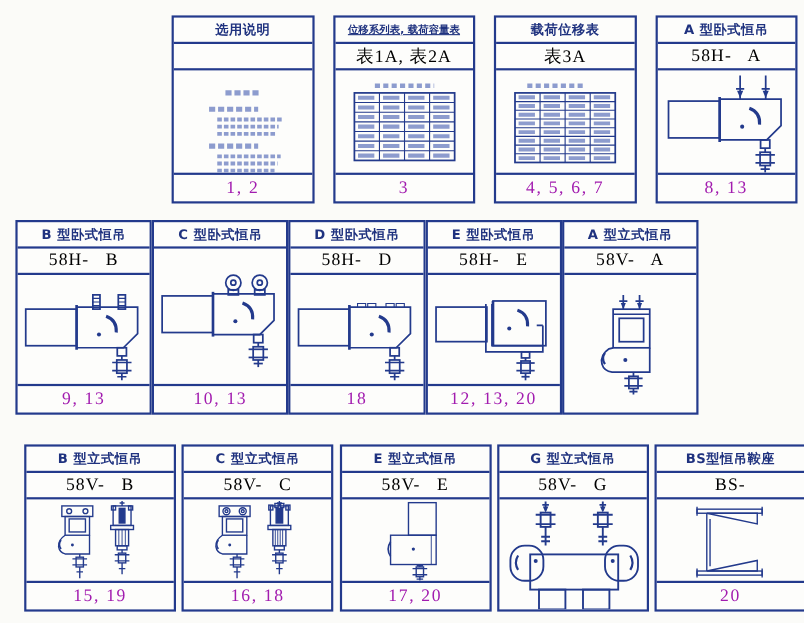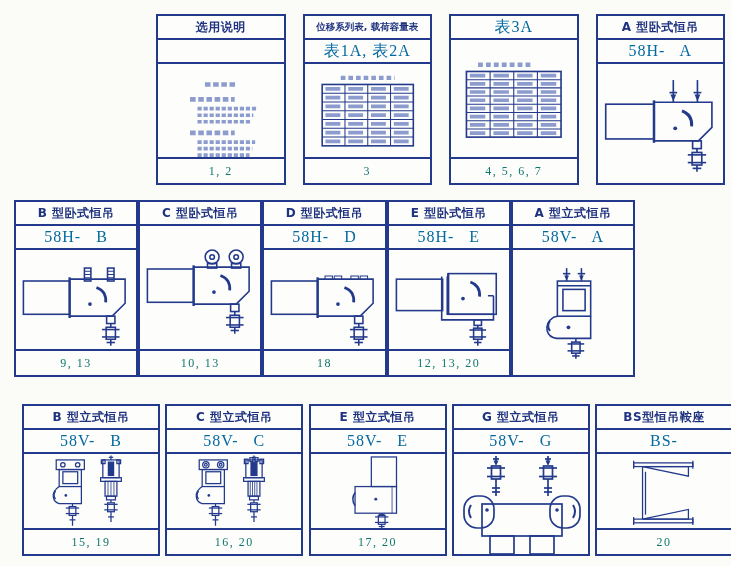--- a/index.html
+++ b/index.html
@@ -17,39 +17,39 @@
     width:138px;box-sizing:border-box;
     border:2px solid #233a8c;background:#fdfdfb;
     display:flex;flex-direction:column;
   }
   .ttl{
     height:22px;flex:0 0 22px;border-bottom:2px solid #233a8c;
     display:flex;align-items:center;justify-content:center;
     font-size:12px;font-weight:600;color:#1f327f;letter-spacing:0.5px;
     white-space:pre;overflow:hidden;
   }
-  .ttl.small{font-size:9.5px;letter-spacing:0;}
+  .ttl.small{font-size:9.5px;letter-spacing:0;text-decoration:underline;}
   .sub{
     height:22px;flex:0 0 22px;border-bottom:2px solid #233a8c;
     display:flex;align-items:center;justify-content:center;
     font-family:"Liberation Serif", serif;
-    font-size:16px;color:#0369a1;letter-spacing:1px;white-space:pre;
+    font-size:16px;color:#000000;letter-spacing:1px;white-space:pre;
   }
   .art{flex:1 1 auto;display:flex;align-items:center;justify-content:center;overflow:hidden;}
   .art svg{display:block;width:100%;height:100%;fill:none;stroke:#233a8c;stroke-width:1.7;stroke-linecap:butt;stroke-linejoin:miter;}
   .art svg .dot{fill:#233a8c;stroke:none;}
   .art svg .fill{fill:#233a8c;}
   .art svg .thin{stroke-width:1.1;}
   .art svg .thick{stroke-width:2.6;}
   .art svg .faint{stroke:#8d9cce;}
   .pgs{
     height:24px;flex:0 0 24px;border-top:2px solid #233a8c;
     display:flex;align-items:center;justify-content:center;
     font-family:"Liberation Serif", serif;
-    font-size:12px;color:#0f766e;letter-spacing:1.5px;white-space:pre;
+    font-size:16px;color:#a21caf;letter-spacing:1.5px;white-space:pre;
   }
 </style>
 </head>
 <body>
 
 <div class="row" id="row1">
 
   <div class="panel">
     <div class="ttl">选用说明</div>
     <div class="sub"></div>
@@ -72,20 +72,21 @@
         <rect x="16" y="22" width="98" height="66"></rect>
         <path class="thin" d="M40.5,22 V88 M65,22 V88 M89.5,22 V88"></path>
         <path class="thin" d="M16,31.4 H114 M16,40.9 H114 M16,50.3 H114 M16,59.7 H114 M16,69.1 H114 M16,78.6 H114"></path>
         <path class="faint" stroke-width="4" stroke-dasharray="16 8.5" d="M19.5,26.7 H112 M19.5,36.2 H112 M19.5,45.6 H112 M19.5,55 H112 M19.5,64.4 H112 M19.5,73.9 H112 M19.5,83.3 H112"></path>
       </svg>
     </div>
     <div class="pgs">3</div>
   </div>
 
   <div class="panel">
+    <div class="ttl">载荷位移表</div>
     <div class="sub">表3A</div>
     <div class="art">
       <svg viewBox="0 0 130 100" preserveAspectRatio="xMidYMid meet">
         <line class="faint" x1="28" y1="15" x2="84" y2="15" stroke-width="4.5" stroke-dasharray="5 3.2"></line>
         <rect x="16" y="22" width="98" height="68"></rect>
         <path class="thin" d="M40.5,22 V90 M65,22 V90 M89.5,22 V90"></path>
         <path class="thin" d="M16,30.5 H114 M16,39 H114 M16,47.5 H114 M16,56 H114 M16,64.5 H114 M16,73 H114 M16,81.5 H114"></path>
         <path class="faint" stroke-width="3.8" stroke-dasharray="16 8.5" d="M19.5,26.3 H112 M19.5,34.8 H112 M19.5,43.3 H112 M19.5,51.8 H112 M19.5,60.3 H112 M19.5,68.8 H112 M19.5,77.3 H112 M19.5,85.8 H112"></path>
       </svg>
     </div>
@@ -110,20 +111,21 @@
         <circle class="dot" cx="80" cy="55" r="2"></circle>
         <rect x="98" y="68" width="9" height="8"></rect>
         <line x1="102.5" y1="76" x2="102.5" y2="80"></line>
         <rect x="97.5" y="80" width="10" height="13"></rect>
         <line x1="93" y1="82.5" x2="112" y2="82.5"></line>
           <line x1="93" y1="90.5" x2="112" y2="90.5"></line>
         <line x1="102.5" y1="93" x2="102.5" y2="100"></line>
           <line x1="98" y1="96.5" x2="107" y2="96.5"></line>
       </svg>
     </div>
+    <div class="pgs">8, 13</div>
   </div>
 </div>
 
 <div class="row" id="row2">
 
   <div class="panel">
     <div class="ttl">B 型卧式恒吊</div>
     <div class="sub">58H-   B</div>
     <div class="art">
       <svg viewBox="0 0 130 100" preserveAspectRatio="xMidYMid meet">
@@ -326,21 +328,21 @@
         <path class="thin" d="M87,37 V57 M90,37 V57 M93,37 V57 M96,37 V57"></path>
         <rect x="86" y="57" width="12" height="5"></rect>
         <line x1="92" y1="62" x2="92" y2="66"></line>
         <rect x="87.5" y="66" width="9" height="12"></rect>
         <line x1="83" y1="68" x2="101" y2="68"></line>
           <line x1="83" y1="75.5" x2="101" y2="75.5"></line>
         <line x1="92" y1="78" x2="92" y2="92"></line>
           <line x1="88" y1="85" x2="96" y2="85"></line>
       </svg>
     </div>
-    <div class="pgs">16, 20</div>
+    <div class="pgs">16, 18</div>
   </div>
 
   <div class="panel">
     <div class="ttl">E 型立式恒吊</div>
     <div class="sub">58V-   E</div>
     <div class="art">
       <svg viewBox="0 0 130 100" preserveAspectRatio="xMidYMid meet">
         <rect x="56" y="4" width="34" height="40"></rect>
         <rect x="34" y="44" width="56" height="36"></rect>
         <path d="M34,52 Q28,61 34,70" stroke-width="2"></path>

